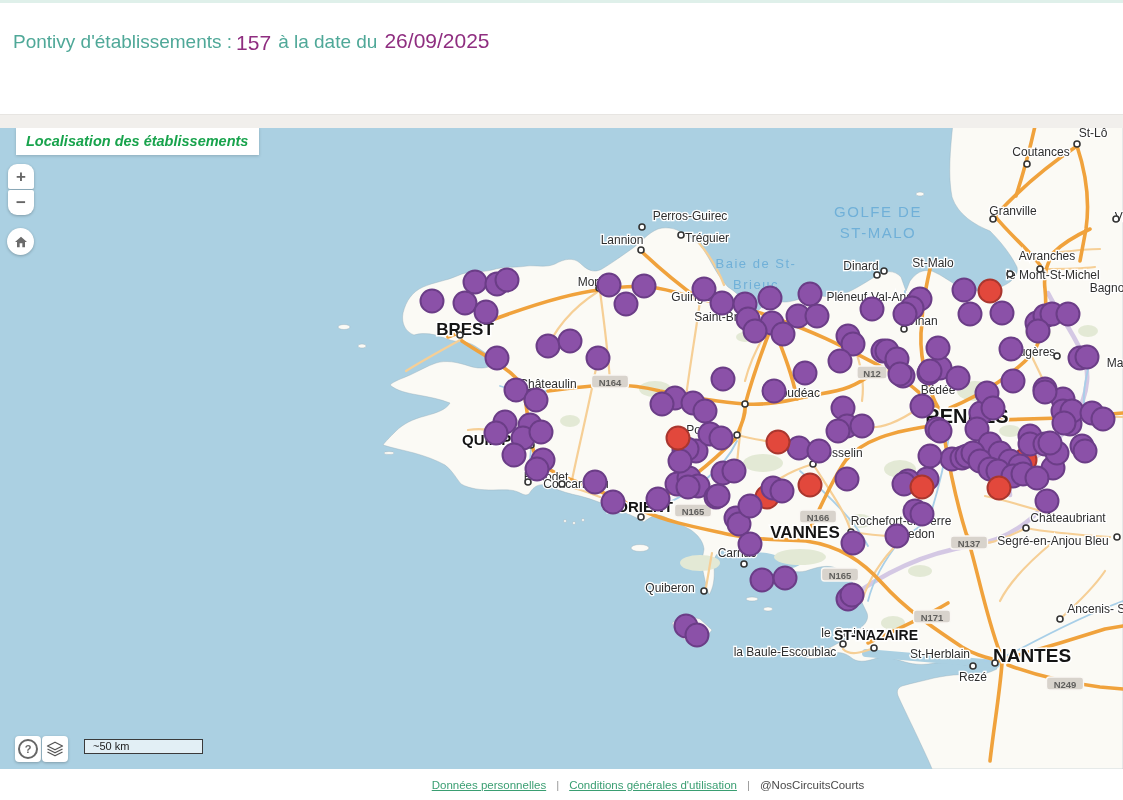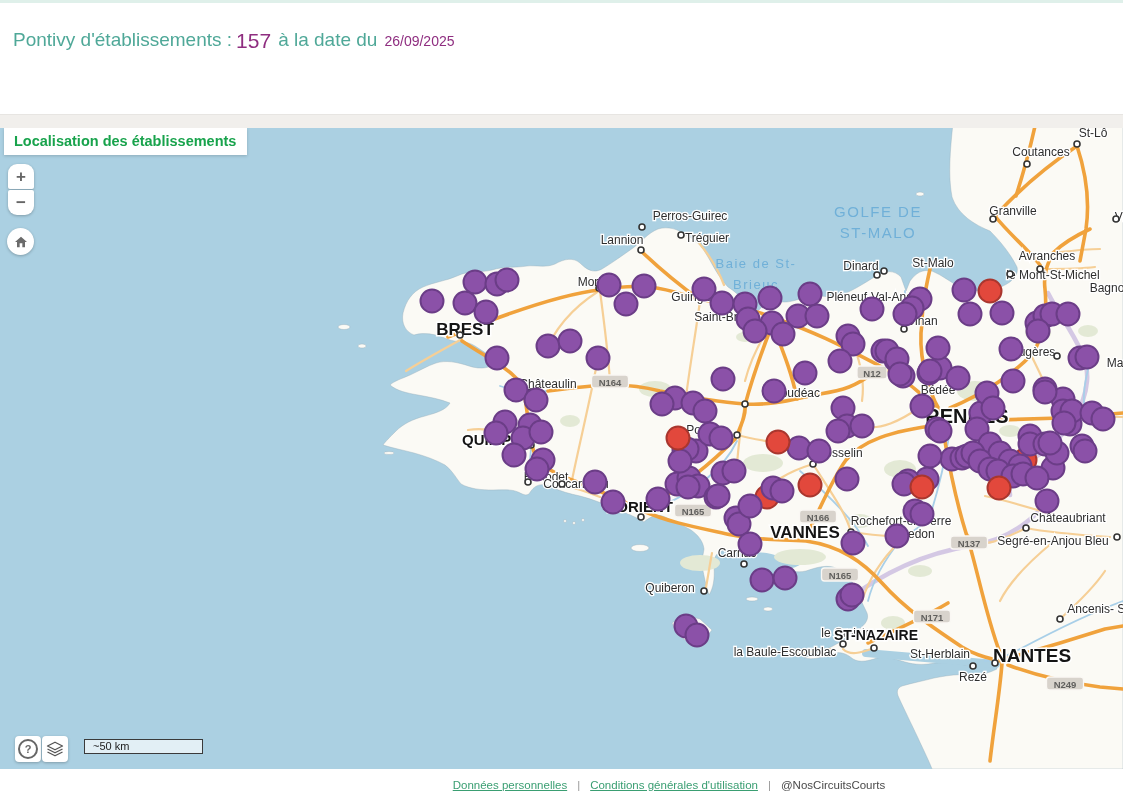--- a/index.html
+++ b/index.html
@@ -2,27 +2,27 @@
 <html style="--sea: #abd0e2; --land: #fbfaf5; --road_major: #f0a23c; --road_secondary: #f6cf96; --river: #a8cfe8; --boundary: #c3b2dd; --forest: #e3e9d5; --dot_purple: #8b51a8; --dot_purple_border: #6b3d87; --dot_red: #e2483c; --dot_red_border: #a9362e; --title_green: #18a34c; --header_teal: #4fa898; --header_purple: #8f2e80; --water_label: #70b0d8;"><head>
 <meta charset="utf-8">
 <style>
   html,body{margin:0;padding:0;background:#fff;font-family:"Liberation Sans",sans-serif;}
   body{width:1123px;height:800px;overflow:hidden;position:relative;}
   .page-top-line{height:3px;background:#dff0ea;}
   
   .app-header{height:111px;background:#fff;box-sizing:border-box;padding:26px 0 0 13px;}
   .hdr-line{font-size:19px;color:var(--header_teal);white-space:nowrap;}
   .hdr-num{font-size:21px;color:var(--header_purple);margin:0 7px 0 4px;vertical-align:-2px;}
-  .hdr-date{font-size:14px;color:var(--header_purple);margin-left:7px;}
+  .hdr-date{font-size:21px;color:var(--header_purple);margin-left:7px;}
   .pre-map-strip{height:13px;background:#f1efec;border-top:1px solid #e7e5e2;}
   
   .map-wrap{position:relative;width:1123px;height:641px;overflow:hidden;background:var(--sea);}
   .map-svg{position:absolute;left:0;top:0;}
-  .map-title{position:absolute;left:4px;top:0;background:#fff;color:var(--title_green);
-    font-size:14.5px;font-weight:600;padding:5px 11px 6px 10px;box-shadow:0 1px 3px rgba(0,0,0,.18);z-index:5;}
+  .map-title{position:absolute;left:16px;top:0;background:#fff;color:var(--title_green);
+    font-size:14.5px;font-weight:600;padding:5px 11px 6px 10px;box-shadow:0 1px 3px rgba(0,0,0,.18);z-index:5;font-style:italic;}
   .ctl{position:absolute;background:#fff;color:#666;box-shadow:0 1px 3px rgba(0,0,0,.25);
     display:flex;align-items:center;justify-content:center;cursor:pointer;box-sizing:border-box;z-index:5;}
   .zoom-in{left:8px;top:36px;width:26px;height:25px;border-radius:9px 9px 2px 2px;font-size:17px;font-weight:bold;}
   .zoom-out{left:8px;top:62px;width:26px;height:25px;border-radius:2px 2px 9px 9px;font-size:17px;font-weight:bold;}
   .home-btn{left:7px;top:100px;width:27px;height:27px;border-radius:50%;}
   .attr-btn{left:15px;top:608px;width:26px;height:26px;border-radius:4px;}
   .attr-ring{width:16px;height:16px;border:2px solid #666;border-radius:50%;font-size:11px;font-weight:bold;
     display:flex;align-items:center;justify-content:center;color:#666;}
   .layers-btn{left:42px;top:608px;width:26px;height:26px;border-radius:4px;}
   .scale-bar{position:absolute;left:84px;top:611px;width:119px;height:15px;background:rgba(255,255,255,.65);
@@ -38,21 +38,21 @@
   .dot-p{fill:var(--dot_purple);stroke:var(--dot_purple_border);stroke-width:2;}
   .dot-r{fill:var(--dot_red);stroke:var(--dot_red_border);stroke-width:2;}
   .road1{fill:none;stroke:var(--road_major);stroke-width:3.6;stroke-linecap:round;stroke-linejoin:round;}
   .road2{fill:none;stroke:var(--road_secondary);stroke-width:2.2;stroke-linecap:round;stroke-linejoin:round;}
   .river{fill:none;stroke:var(--river);stroke-width:1.8;stroke-linecap:round;}
   .bound{fill:none;stroke:var(--boundary);stroke-width:4.5;opacity:.7;stroke-linecap:round;}
   .forest{fill:var(--forest);}
   .coast{fill:var(--land);stroke:rgba(150,172,184,.4);stroke-width:1;}
   
   .app-footer{position:relative;height:32px;background:#fff;}
-  .footer-inner{position:absolute;left:648px;top:10px;transform:translateX(-50%);white-space:nowrap;font-size:11.5px;margin-left:21px;}
+  .footer-inner{position:absolute;left:648px;top:10px;transform:translateX(-50%);white-space:nowrap;font-size:11.5px;}
   .f-link{color:#3a9e72;text-decoration:underline;}
   .f-sep{color:#999;margin:0 10px;}
   .f-handle{color:#4a4a4a;}
 </style>
 </head>
 <body>
 
 <div class="page-top-line"></div>
 
 <div class="app-header">

